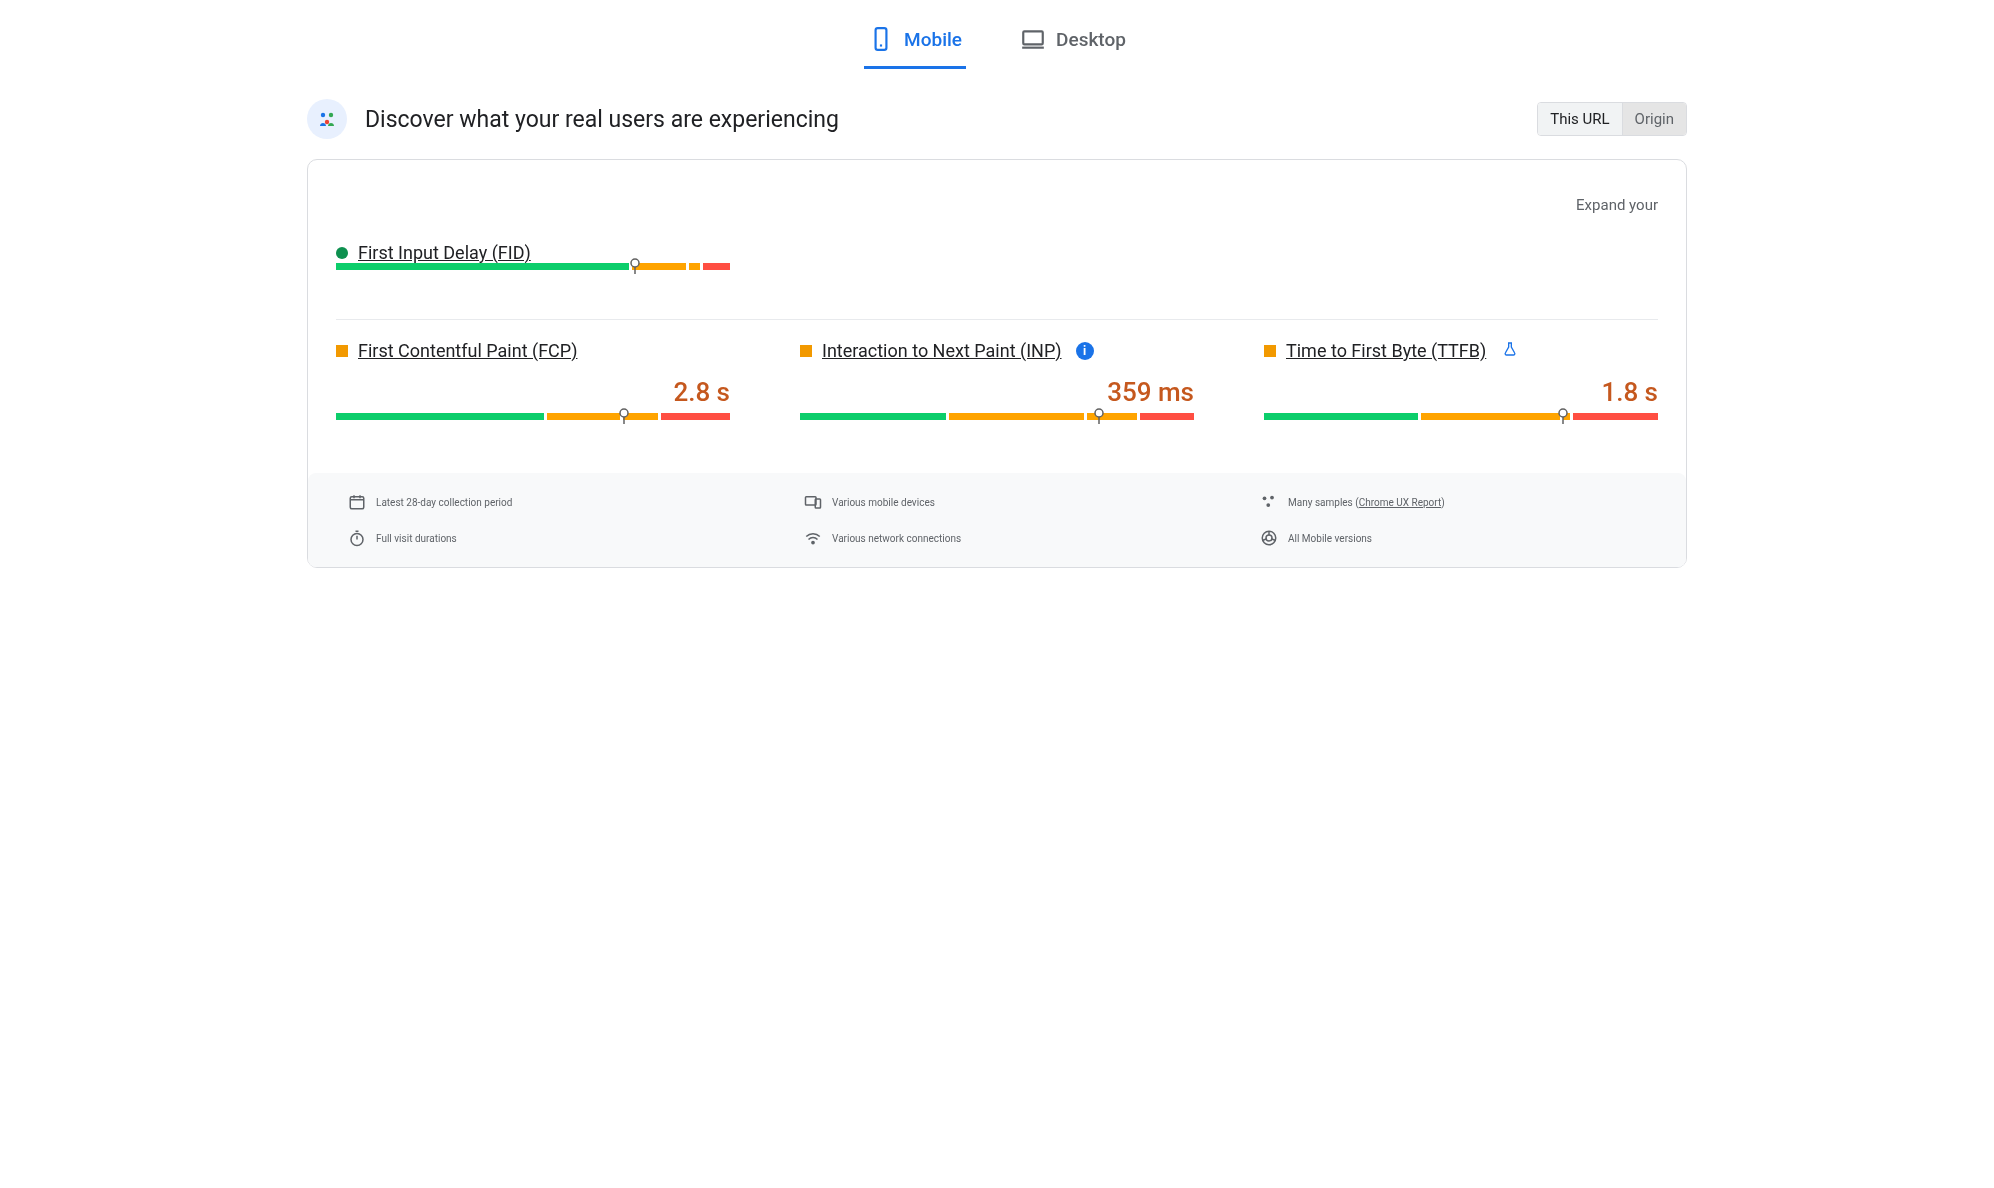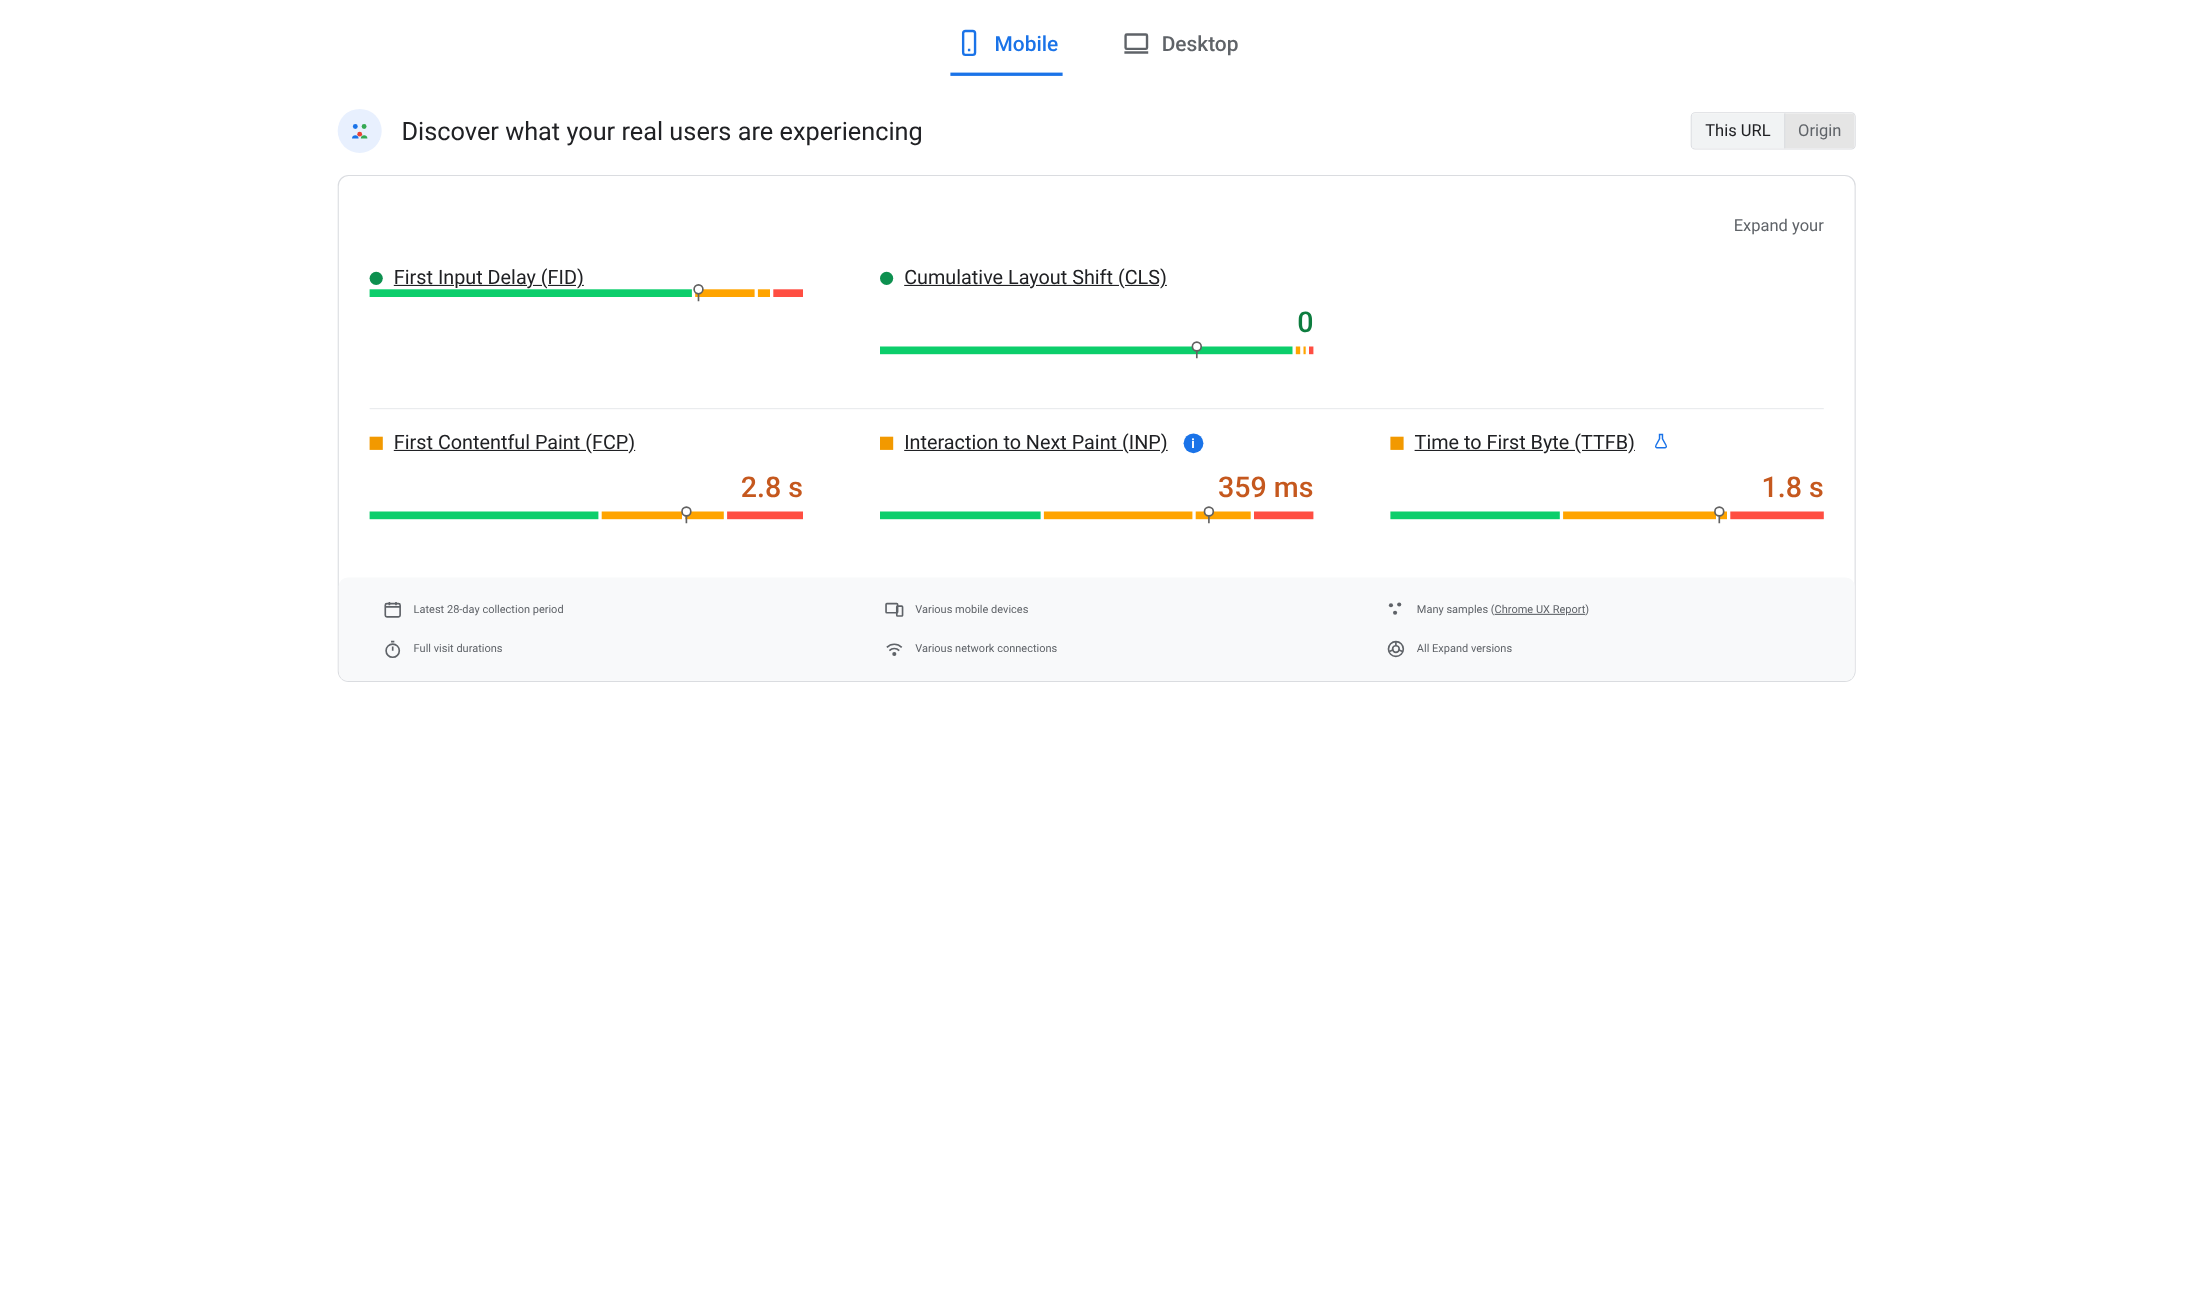--- a/index.html
+++ b/index.html
@@ -127,41 +127,20 @@
               <div class="seg red" style="width: 7%;"></div>
             </div>
             <div class="marker" style="left: 76%;">
               <svg width="12" height="16" viewBox="0 0 12 16">
                 <circle cx="6" cy="5" r="4" fill="#fff" stroke="#616161" stroke-width="1.5"></circle>
                 <line x1="6" y1="9" x2="6" y2="16" stroke="#616161" stroke-width="1.5"></line>
               </svg>
             </div>
           </div>
         </div>
-        <div class="metric">
-          <div class="metric-name-row">
-            <span class="bullet circle"></span>
-            <span class="metric-name">Cumulative Layout Shift (CLS)</span>
-          </div>
-          <div class="metric-value green">0</div>
-          <div class="bar-wrap">
-            <div class="bar">
-              <div class="seg green" style="width: 97.5%;"></div>
-              <div class="seg orange" style="width: 1%;"></div>
-              <div class="seg orange" style="width: 0.5%;"></div>
-              <div class="seg red" style="width: 1%;"></div>
-            </div>
-            <div class="marker" style="left: 73%;">
-              <svg width="12" height="16" viewBox="0 0 12 16">
-                <circle cx="6" cy="5" r="4" fill="#fff" stroke="#616161" stroke-width="1.5"></circle>
-                <line x1="6" y1="9" x2="6" y2="16" stroke="#616161" stroke-width="1.5"></line>
-              </svg>
-            </div>
-          </div>
-        </div>
       </div>
 
     <div class="section-divider"></div>
 
     <div class="metrics" id="other-metrics">
         <div class="metric">
           <div class="metric-name-row">
             <span class="bullet square"></span>
             <span class="metric-name">First Contentful Paint (FCP)</span>
           </div>
@@ -271,19 +250,19 @@
         <span>Various network connections</span>
       </div>
       <div class="info-item">
         <svg viewBox="0 0 24 24" fill="none" stroke="#5f6368" stroke-width="2">
             <circle cx="12" cy="12" r="9"></circle>
             <circle cx="12" cy="12" r="4"></circle>
             <line x1="12" y1="3" x2="12" y2="8"></line>
             <line x1="20" y1="15" x2="15" y2="13"></line>
             <line x1="4" y1="15" x2="9" y2="13"></line>
           </svg>
-        <span>All Expand versions</span>
+        <span>All Mobile versions</span>
       </div>
     </div>
 
   </div>
 
 </div>
 
 </body></html>

